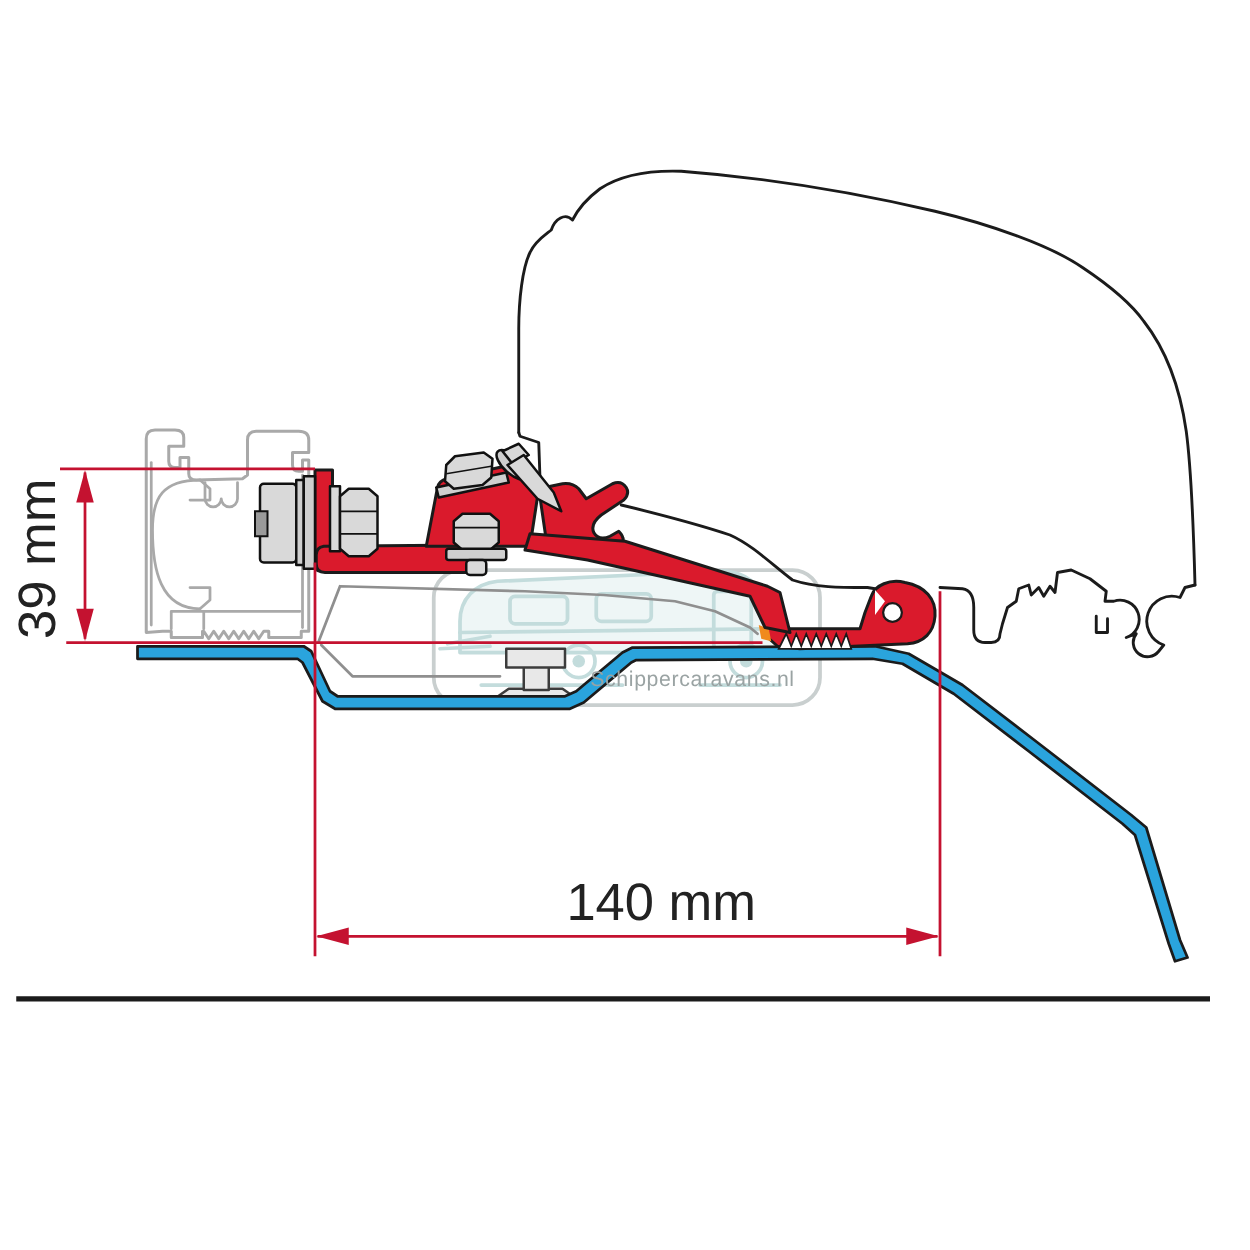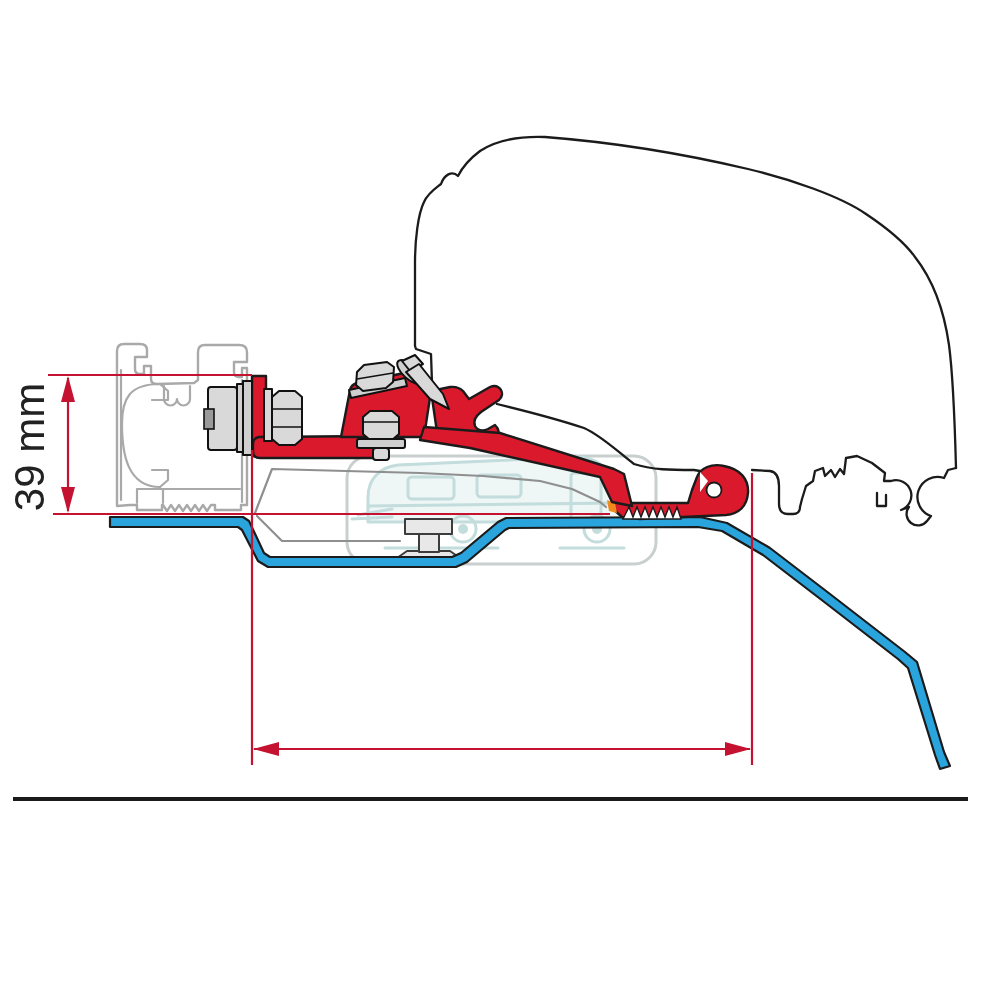--- a/index.html
+++ b/index.html
@@ -179,15 +179,17 @@
     <path class="dim" d="M 254,749 L 750,749"></path>
     <polygon class="dimf" points="253,749 279,742 279,756"></polygon>
     <polygon class="dimf" points="751,749 725,742 725,756"></polygon>
   </g>
 
   <path d="M 13,799 L 968,799" stroke="var(--c-outline_black)" stroke-width="4.2"></path>
 </svg>
 
 <div class="dim-label vertical" style="left:-50px;top:425px;width:160px;height:44px;">39 mm</div>
 
+<div class="dim-label" style="left:429px;top:700px;width:200px;height:44px;">140 mm</div>
 
+<div class="wm-text" style="left:454px;top:534px;width:200px;">Schippercaravans.nl</div>
 
 </div>
 
 </body></html>

